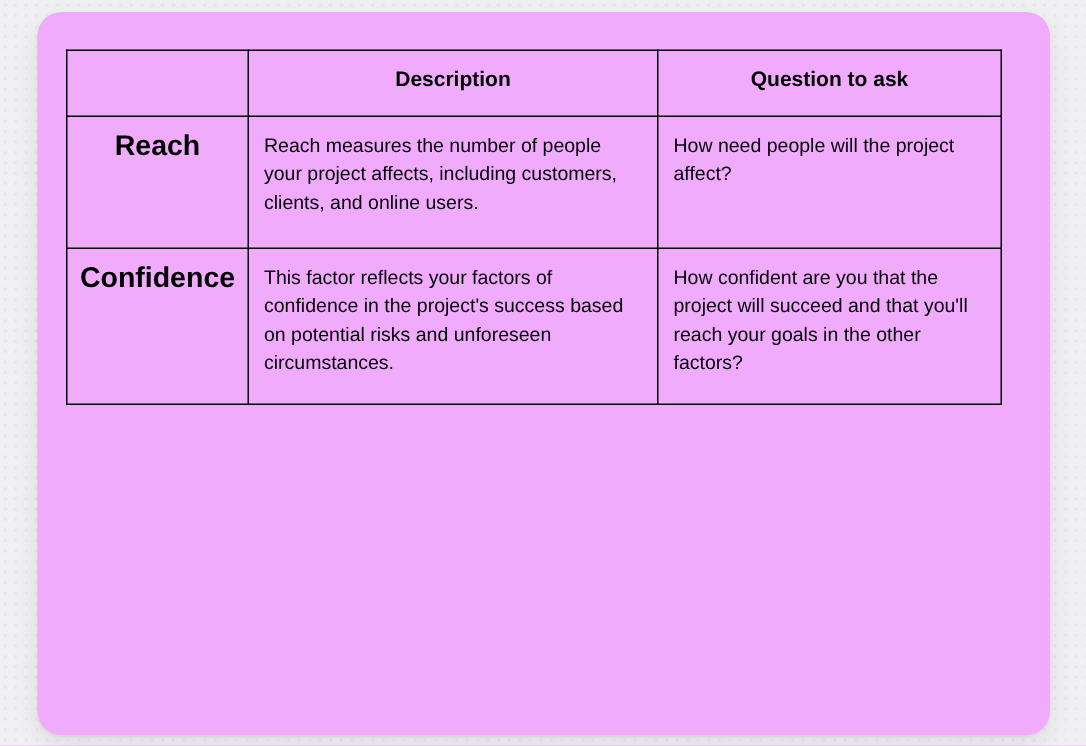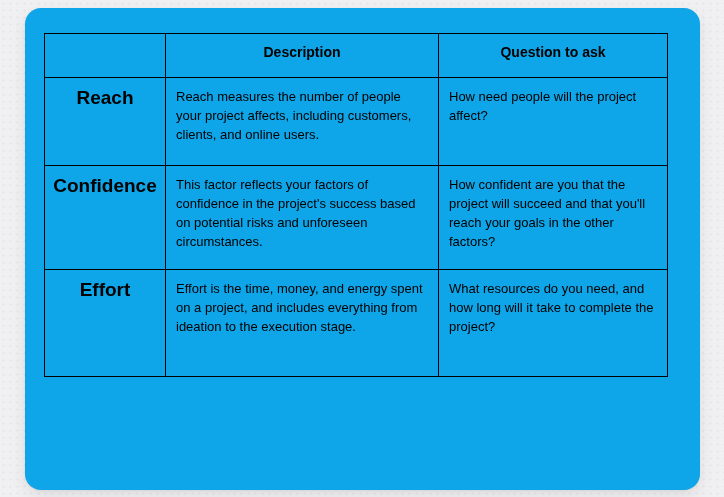--- a/index.html
+++ b/index.html
@@ -22,21 +22,21 @@
     background-image: radial-gradient(rgba(0,0,0,0.035) 1px, transparent 1.2px);
     background-size: 7px 7px;
     pointer-events: none;
   }
   .card {
     position: absolute;
     left: 25px;
     top: 8px;
     width: 675px;
     height: 482px;
-    background: #0ea5e9;
+    background: #f0abfc;
     border-radius: 16px;
     box-shadow: 0 1px 2px rgba(0,0,0,0.05), 0 6px 16px rgba(0,0,0,0.08);
   }
   table.rice {
     position: absolute;
     left: 19px;
     top: 25px;
     width: 623px;
     border-collapse: collapse;
     table-layout: fixed;
@@ -100,20 +100,15 @@
       <tr class="r-reach">
         <td class="factor">Reach</td>
         <td>Reach measures the number of people your project affects, including customers, clients, and online users.</td>
         <td>How need people will the project affect?</td>
       </tr>
       <tr class="r-confidence">
         <td class="factor">Confidence</td>
         <td>This factor reflects your factors of confidence in the project's success based on potential risks and unforeseen circumstances.</td>
         <td>How confident are you that the project will succeed and that you'll reach your goals in the other factors?</td>
       </tr>
-      <tr class="r-effort">
-        <td class="factor">Effort</td>
-        <td>Effort is the time, money, and energy spent on a project, and includes everything from ideation to the execution stage.</td>
-        <td>What resources do you need, and how long will it take to complete the project?</td>
-      </tr>
     </tbody>
   </table>
 </div>
 
 </body></html>

